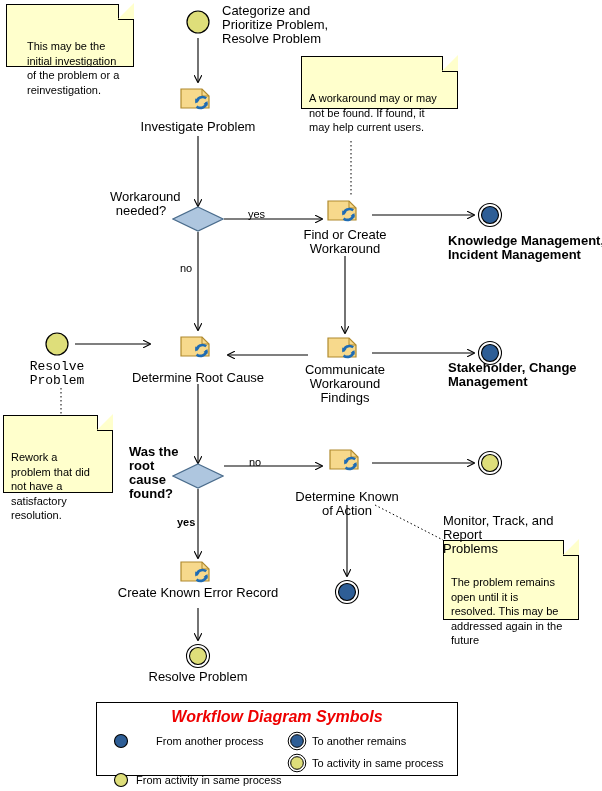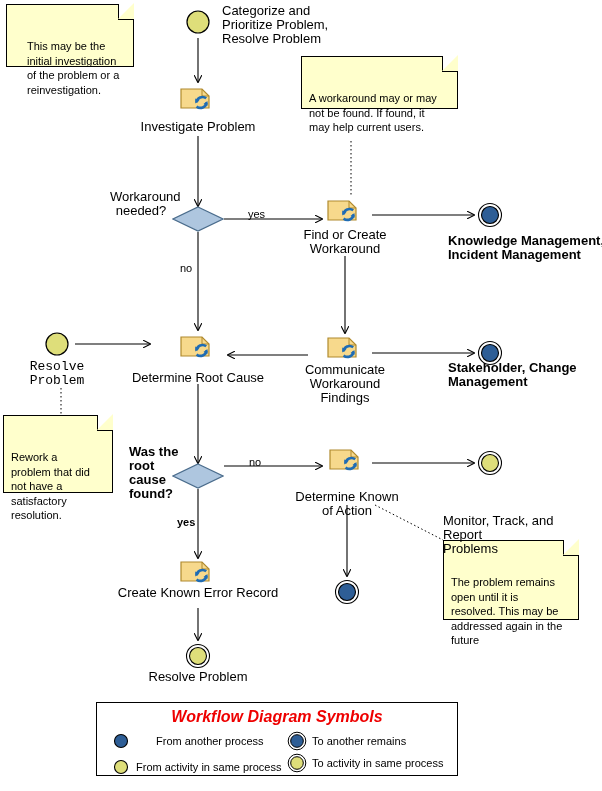--- a/index.html
+++ b/index.html
@@ -395,21 +395,21 @@
     <div class="leg-item" style="left:190px; top:28px;">
       <span class="sw">
         <svg width="20" height="20" viewBox="0 0 20 20">
           <circle cx="10" cy="10" r="8.8" fill="none" stroke="#000000" stroke-width="1"></circle>
           <circle cx="10" cy="10" r="6.3" fill="#2e5e96" stroke="#000000" stroke-width="1"></circle>
         </svg>
       </span>
       <span class="lt">To another remains</span>
     </div>
 
-    <div class="leg-item" style="left:14px; top:54px;">
+    <div class="leg-item" style="left:14px; top:67px;">
       <span class="sw">
         <svg width="20" height="20" viewBox="0 0 20 20">
           <circle cx="10" cy="10" r="6.5" fill="#dede7a" stroke="#000000" stroke-width="1.1"></circle>
         </svg>
       </span>
       <span class="lt">From activity in same process</span>
     </div>
 
     <div class="leg-item" style="left:190px; top:50px;">
       <span class="sw">

